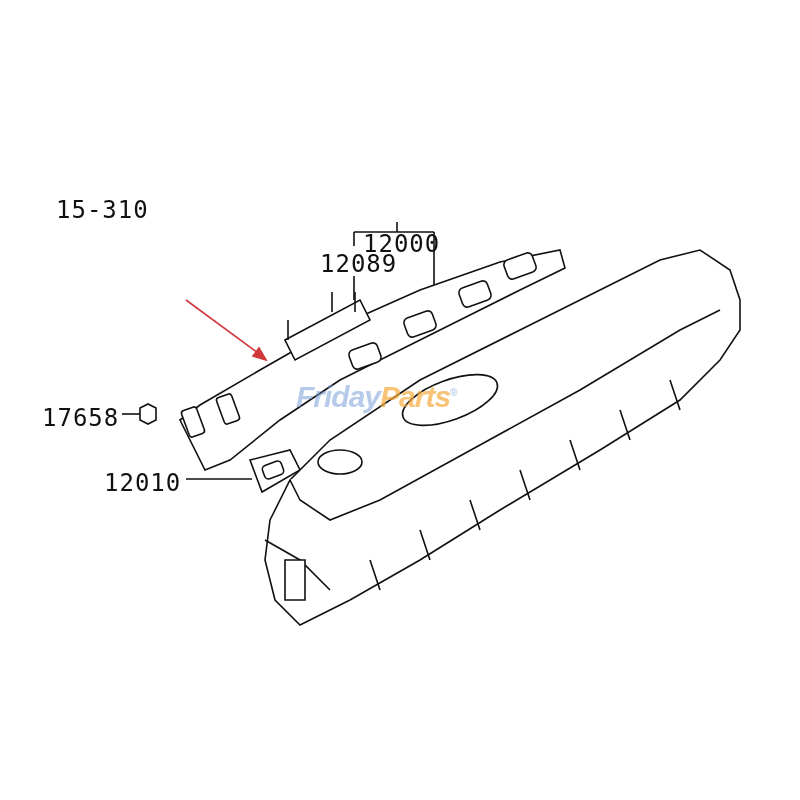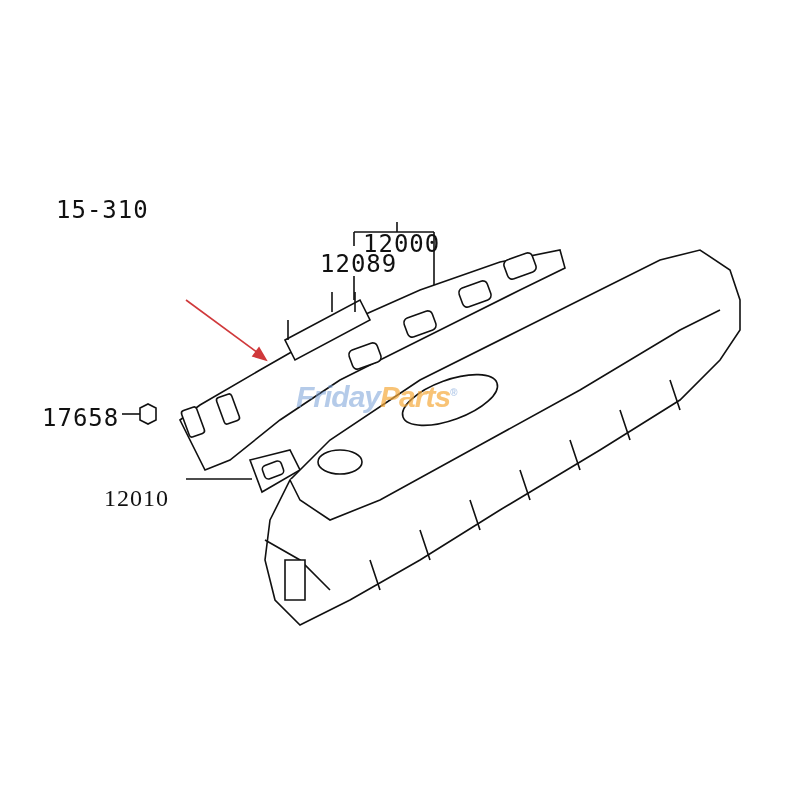--- a/index.html
+++ b/index.html
@@ -62,17 +62,17 @@
   <g stroke="#d0393b" stroke-width="1.6" fill="#d0393b">
     <line x1="186" y1="300" x2="262" y2="356"></line>
     <path d="M266 360 L253 356 L259 348 Z"></path>
   </g>
 </svg>
 
 <div class="lbl" style="left:56px;top:196px;">15-310</div>
 <div class="lbl" style="left:363px;top:198px;margin-top:32px;">12000</div>
 <div class="lbl" style="left:320px;top:250px;">12089</div>
 <div class="lbl" style="left:42px;top:404px;">17658</div>
-<div class="lbl" style="left:104px;top:485px;font-family:Liberation Serif, serif;">12010</div>
+<div class="lbl" style="left:104px;top:469px;">12010</div>
 
 <div class="wm">
   <span>Friday</span><span class="y">Parts</span><sup style="font-size:10px;">®</sup>
 </div>
 
 </body></html>

